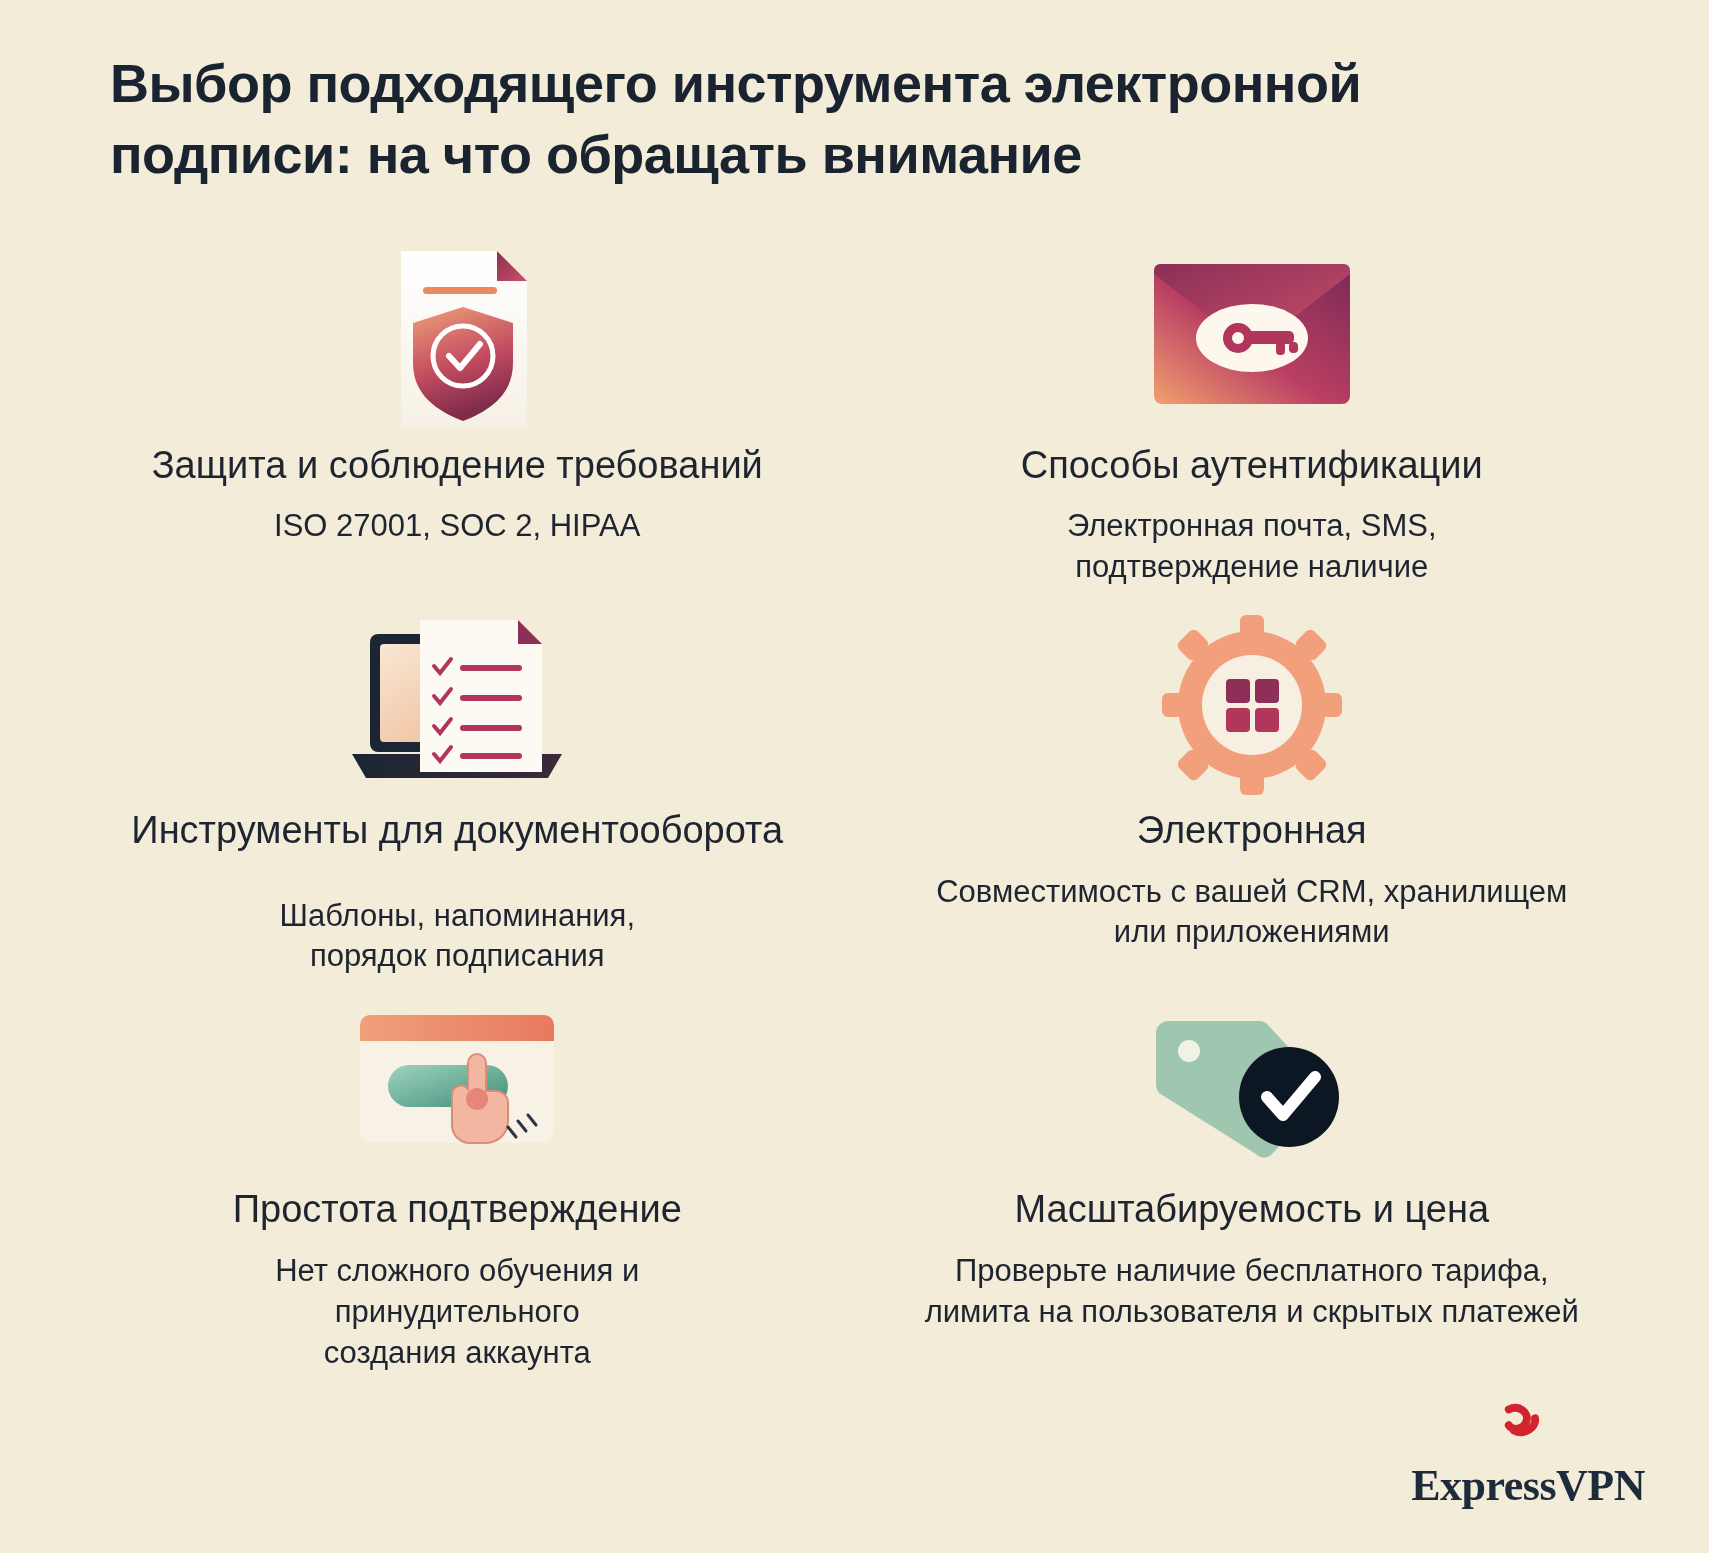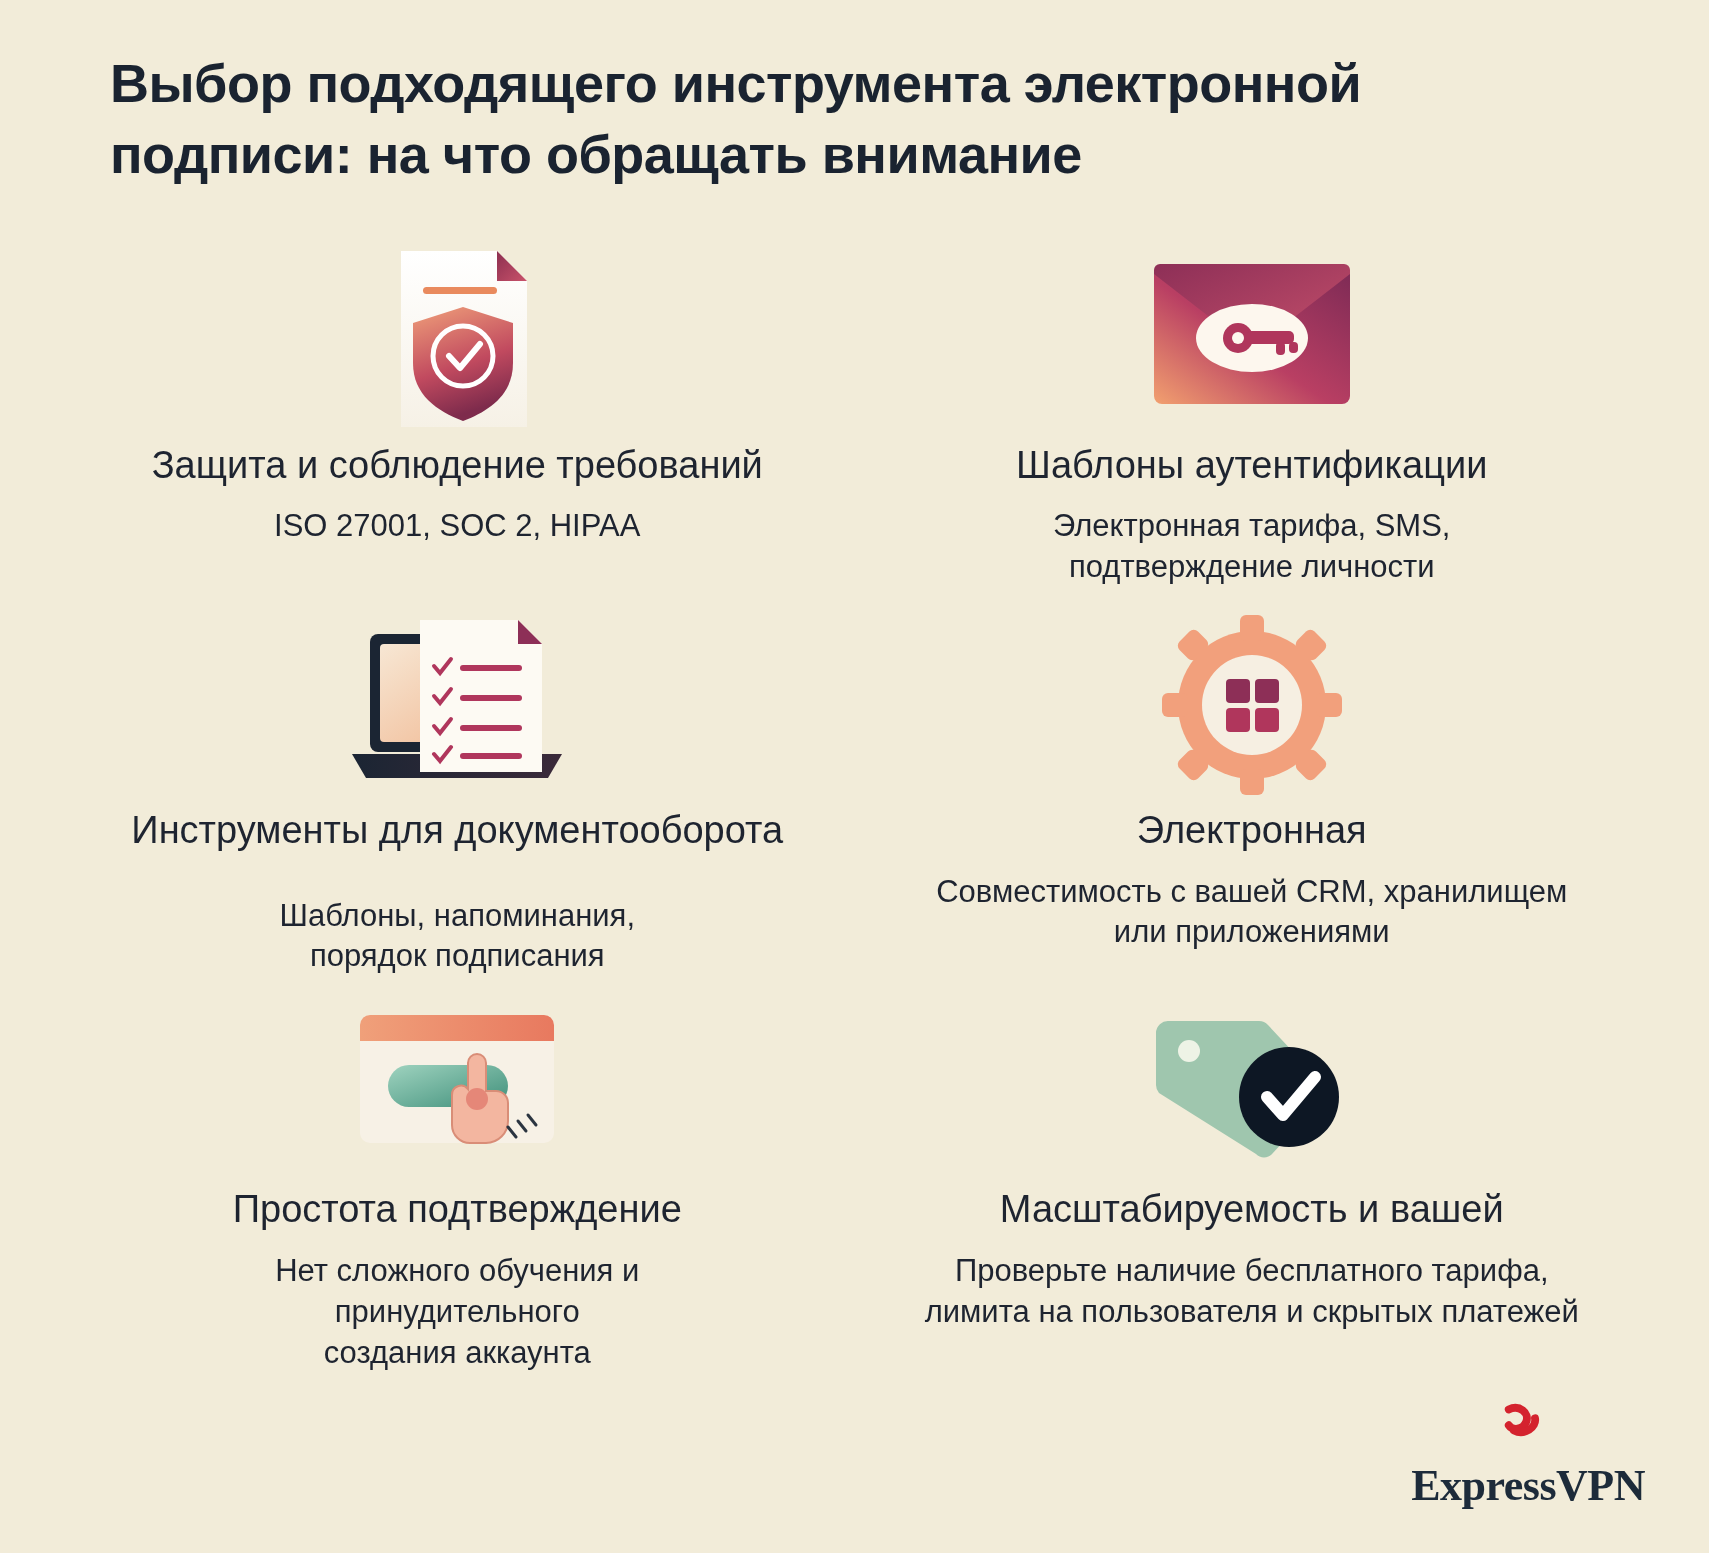--- a/index.html
+++ b/index.html
@@ -157,22 +157,22 @@
           <ellipse cx="110" cy="88" rx="56" ry="34" fill="#fdf7ee"></ellipse>
           <g fill="#b0365c">
             <circle cx="96" cy="88" r="15"></circle>
             <rect x="104" y="81" width="48" height="13" rx="5"></rect>
             <rect x="134" y="92" width="9" height="13" rx="4"></rect>
             <rect x="147" y="92" width="9" height="11" rx="4"></rect>
           </g>
           <circle cx="96" cy="88" r="6" fill="#fdf7ee"></circle>
         </svg>
       </div>
-      <div class="cell-title">Шаблоны аутентификации</div>
-      <div class="cell-desc narrow" style="max-width:520px;">Электронная тарифа, SMS, подтверждение личности</div>
+      <div class="cell-title">Способы аутентификации</div>
+      <div class="cell-desc narrow" style="max-width:520px;">Электронная почта, SMS, подтверждение наличие</div>
     </div>
 
     <div class="cell row2">
       <div class="icon-wrap">
         <svg width="230" height="185" viewBox="0 0 230 185" aria-hidden="true">
           <defs>
             <linearGradient id="scr" x1="0" y1="0" x2="1" y2="1">
               <stop offset="0%" stop-color="#f7e7d4"></stop>
               <stop offset="100%" stop-color="#f0b48c"></stop>
             </linearGradient>
@@ -267,21 +267,21 @@
 
     <div class="cell row3">
       <div class="icon-wrap">
         <svg width="210" height="165" viewBox="0 0 210 165" aria-hidden="true">
           <path d="M22 14 H112 a12 12 0 0 1 9 4 l56 60 a10 10 0 0 1 0 13 l-52 56 a11 11 0 0 1 -16 0 L12 86 a12 12 0 0 1 -3 -8 V26 A12 12 0 0 1 22 14 Z" fill="#9fc6ae"></path>
           <circle cx="42" cy="44" r="11" fill="#eef3e6"></circle>
           <circle cx="142" cy="90" r="50" fill="#0d1724"></circle>
           <path d="M120 90 l16 18 32 -38" fill="none" stroke="#ffffff" stroke-width="12" stroke-linecap="round" stroke-linejoin="round"></path>
         </svg>
       </div>
-      <div class="cell-title">Масштабируемость и вашей</div>
+      <div class="cell-title">Масштабируемость и цена</div>
       <div class="cell-desc" style="max-width:660px;">Проверьте наличие бесплатного тарифа, лимита на пользователя и скрытых платежей</div>
     </div>
 
   </div>
 
   <div class="logo">
     <svg class="logo-mark" viewBox="0 0 64 64" aria-hidden="true">
       <path d="M10 20 C22 14 34 24 30 34 C26 44 14 44 10 38" fill="none" stroke="#d4232e" stroke-width="9" stroke-linecap="round"></path>
       <path d="M16 44 C28 50 42 40 40 30" fill="none" stroke="#d4232e" stroke-width="9" stroke-linecap="round"></path>
     </svg>

